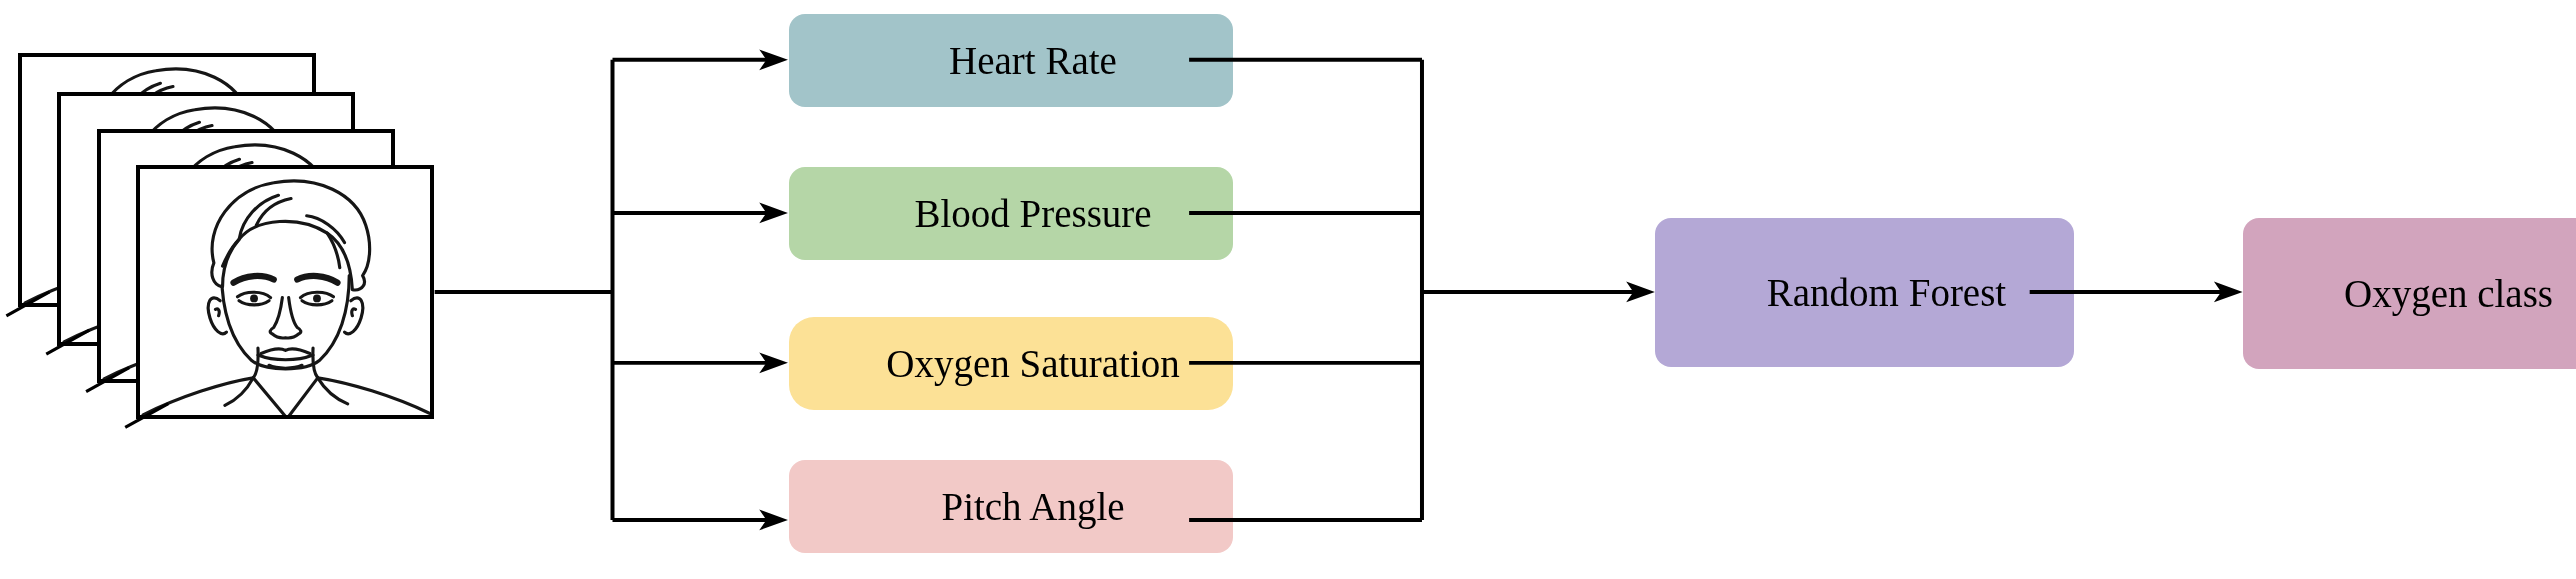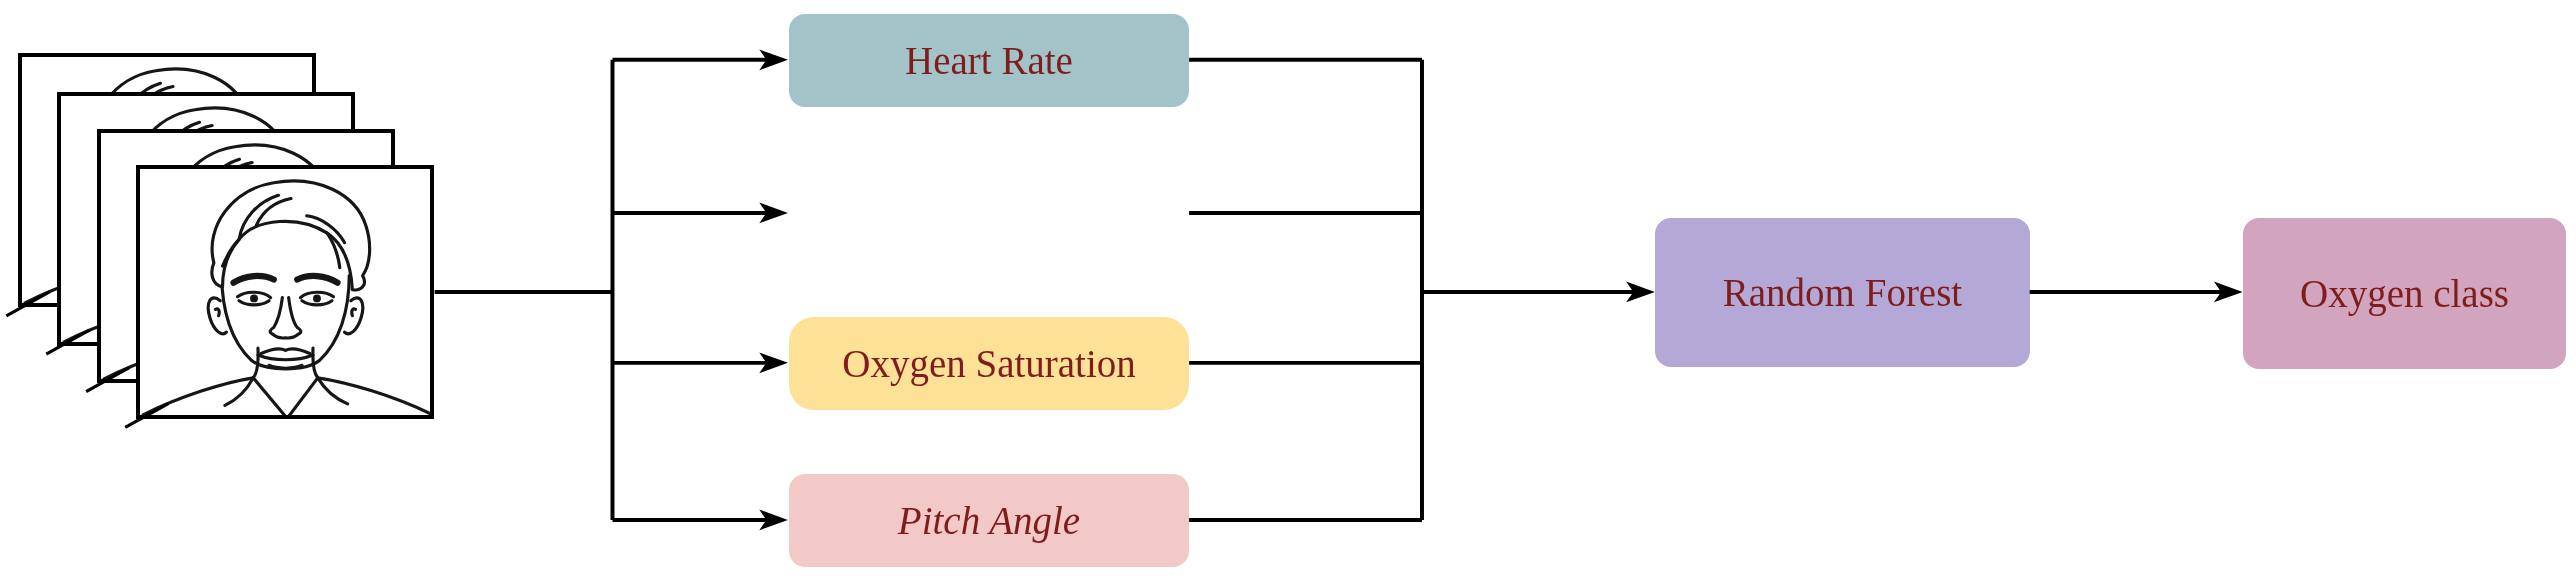--- a/index.html
+++ b/index.html
@@ -26,28 +26,29 @@
   #frame4{left:136px;top:165px;z-index:4;}
   
   #wires{position:absolute;left:0;top:0;z-index:6;}
   
   .node{
     position:absolute;
     z-index:5;
     border-radius:16px;
     display:flex;align-items:center;justify-content:center;
     font-size:39px;line-height:1;
-    color:#7f1d1d;
+    color:#000000;
     white-space:nowrap;
+    padding-left:44px;
   }
   .feature{left:789px;width:400px;height:93px;}
   #node-heart-rate{top:13.6px;}
   #node-blood-pressure{top:167px;}
   #node-oxygen-saturation{top:317px;border-radius:25px;}
-  #node-pitch-angle{top:474px;font-style:italic;}
+  #node-pitch-angle{top:460px;}
   #node-random-forest{left:1655px;top:218px;width:375px;height:149px;font-family:Liberation Serif, serif;}
   #node-fatigue-class{left:2243px;top:218px;width:323px;height:151px;}
 </style>
 </head>
 <body>
 
 <div id="canvas">
 
   <svg width="0" height="0" style="position:absolute" aria-hidden="true">
     <defs>
@@ -142,20 +143,21 @@
       <path d="M952,62 L988,75 L952,88 L961,75 Z"></path>
       <path d="M952,254 L988,267 L952,280 L961,267 Z"></path>
       <path d="M952,442 L988,455 L952,468 L961,455 Z"></path>
       <path d="M952,639 L988,652 L952,665 L961,652 Z"></path>
       <path d="M2039,353 L2075,366 L2039,379 L2048,366 Z"></path>
       <path d="M2776,353 L2812,366 L2776,379 L2785,366 Z"></path>
     </g>
   </svg>
 
   <div class="node feature" id="node-heart-rate" style="background: rgb(162, 196, 201);">Heart Rate</div>
+  <div class="node feature" id="node-blood-pressure" style="background: rgb(181, 214, 167);">Blood Pressure</div>
   <div class="node feature" id="node-oxygen-saturation" style="background: rgb(252, 225, 150);">Oxygen Saturation</div>
   <div class="node feature" id="node-pitch-angle" style="background: rgb(242, 201, 199);">Pitch Angle</div>
 
   <div class="node" id="node-random-forest" style="background: rgb(180, 168, 214);">Random Forest</div>
 
   <div class="node" id="node-fatigue-class" style="background: rgb(210, 164, 189);">Oxygen class</div>
 
 </div>
 
 

